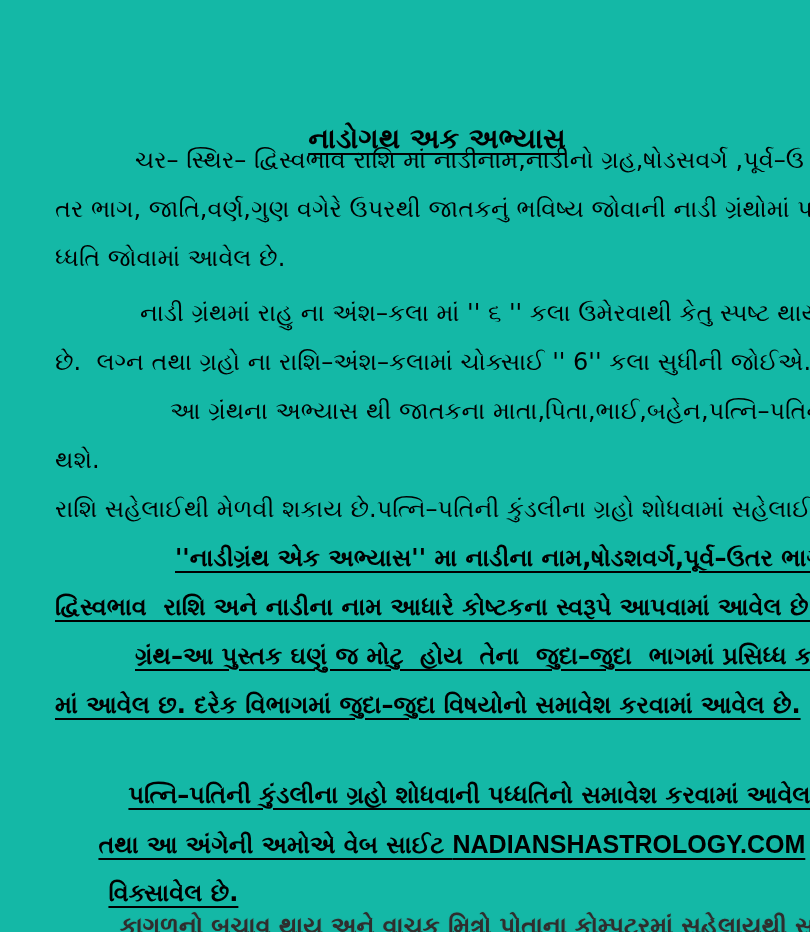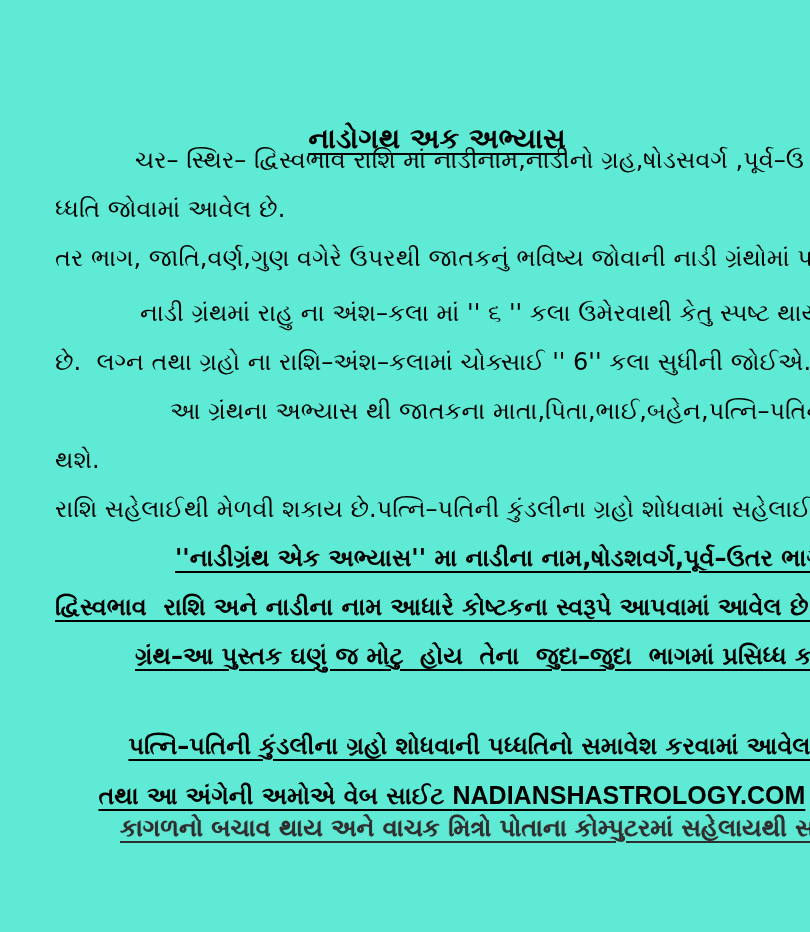--- a/index.html
+++ b/index.html
@@ -1,21 +1,21 @@
 <!DOCTYPE html>
 <html><head>
 <meta charset="utf-8">
 <style>
   html,body{margin:0;padding:0;background:#ffffff;}
   body{width:810px;height:932px;overflow:hidden;}
   .page{
     box-sizing:border-box;
     width:810px;height:932px;
     padding:88px 30px 0 55px;
-    background:#5eead4;
+    background:#14b8a6;
     color:#000000;
     font-family:"DejaVu Sans","Liberation Sans",sans-serif;
     font-size:24px;
   }
   .title-row{
     text-align:center;
     height:36px;line-height:34px;
     margin:0 0 16px 0;
     font-size:28px;font-weight:bold;
     white-space:pre;
@@ -58,49 +58,53 @@
 <body>
 
 <div class="page">
 
   <div class="title-row">
     <span class="u">નાડોગથ અક અભ્યાસ</span>
   </div>
 
   <div>
     <div class="ln ind80">ચર– સ્થિર– દ્વિસ્વભાવ રાશિ માં નાડીનામ,નાડીનો ગ્રહ,ષોડસવર્ગ ,પૂર્વ–ઉ</div>
+    <div class="ln">તર ભાગ, જાતિ,વર્ણ,ગુણ વગેરે ઉપરથી જાતકનું ભવિષ્ય જોવાની નાડી ગ્રંથોમાં પ</div>
     <div class="ln">ધ્ધતિ જોવામાં આવેલ છે.</div>
-    <div class="ln">તર ભાગ, જાતિ,વર્ણ,ગુણ વગેરે ઉપરથી જાતકનું ભવિષ્ય જોવાની નાડી ગ્રંથોમાં પ</div>
   </div>
 
   <div class="mt14">
     <div class="ln ind85">નાડી ગ્રંથમાં રાહુ ના અંશ–કલા માં '' ૬ '' કલા ઉમેરવાથી કેતુ સ્પષ્ટ થાય</div>
     <div class="ln">છે.  લગ્ન તથા ગ્રહો ના રાશિ–અંશ–કલામાં ચોક્સાઈ '' 6'' કલા સુધીની જોઈએ.</div>
   </div>
 
   <div>
     <div class="ln ind115">આ ગ્રંથના અભ્યાસ થી જાતકના માતા,પિતા,ભાઈ,બહેન,પત્નિ–પતિની</div>
     <div class="ln">થશે.</div>
     <div class="ln">રાશિ સહેલાઈથી મેળવી શકાય છે.પત્નિ–પતિની કુંડલીના ગ્રહો શોધવામાં સહેલાઈ</div>
   </div>
 
   <div class="b">
     <div class="ln ind120"><span class="u">''નાડીગ્રંથ એક અભ્યાસ'' મા નાડીના નામ,ષોડશવર્ગ,પૂર્વ–ઉતર ભાગ,</span></div>
     <div class="ln"><span class="u">દ્વિસ્વભાવ  રાશિ અને નાડીના નામ આધારે કોષ્ટકના સ્વરૂપે આપવામાં આવેલ છે.</span></div>
   </div>
 
   <div class="b">
     <div class="ln ind80"><span class="u">ગ્રંથ–આ પુસ્તક ઘણું જ મોટુ  હોય  તેના  જુદા–જુદા  ભાગમાં પ્રસિધ્ધ કરવા</span></div>
+    <div class="ln"><span class="u">માં આવેલ છ. દરેક વિભાગમાં જુદા–જુદા વિષયોનો સમાવેશ કરવામાં આવેલ છે.</span></div>
   </div>
 
   <div class="ln b ind40">
     <span class="u">પત્નિ–પતિની કુંડલીના ગ્રહો શોધવાની પધ્ધતિનો સમાવેશ કરવામાં આવેલ છે.</span>
   </div>
 
   <div class="ln b ind10">
     <span class="u"><span>તથા આ અંગેની અમોએ વેબ સાઈટ </span><span class="url">NADIANSHASTROLOGY.COM</span></span>
   </div>
+  <div class="ln b ind20">
+    <span class="u">વિક્સાવેલ છે.</span>
+  </div>
 
   <div class="b footer mt33">
     <div class="ln ind65"><span class="u">કાગળનો બચાવ થાય અને વાચક મિત્રો પોતાના કોમ્પુટરમાં સહેલાયથી સાચવી</span></div>
   </div>
 
 </div>
 
 </body></html>

